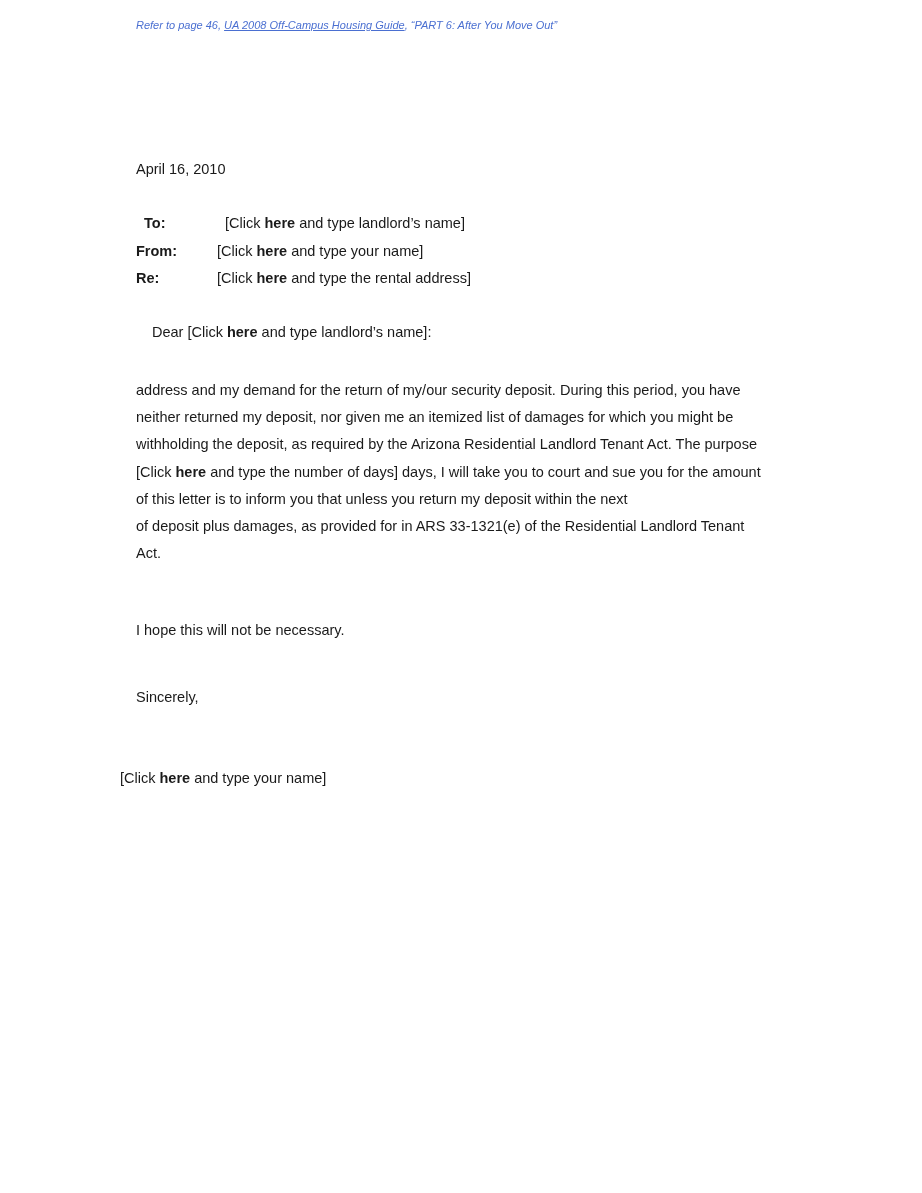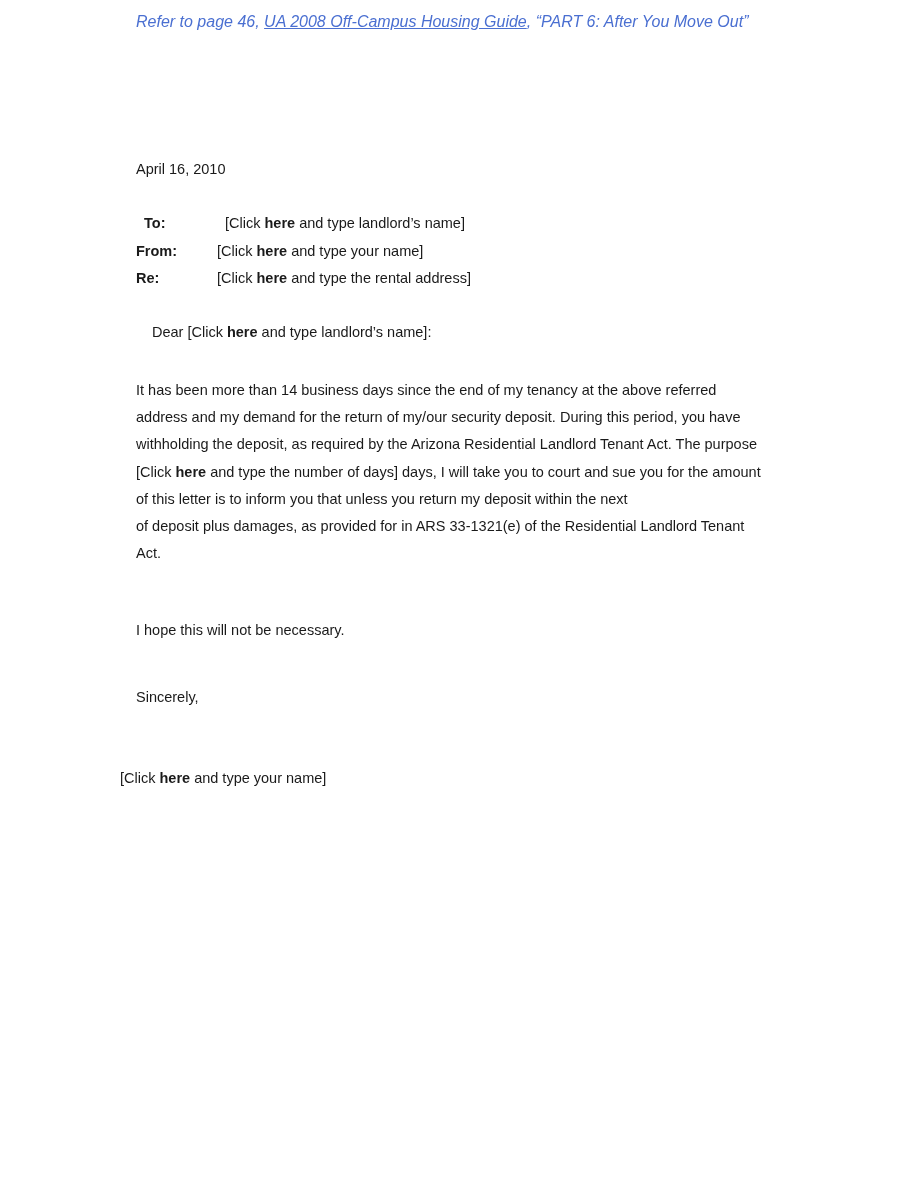--- a/index.html
+++ b/index.html
@@ -19,23 +19,23 @@
     .page {
       position: absolute;
       left: 0; top: 0;
       width: 922px;
       height: 1193px;
       background: #ffffff;
     }
     .header-ref {
       position: absolute;
       left: 136px;
-      top: 13px;
+      top: 19px;
       font-style: italic;
-      font-size: 16px;
+      font-size: 11px;
       color: #4a6fd1;
       white-space: nowrap;
     }
     .header-ref .guide-link {
       text-decoration: underline;
       cursor: pointer;
     }
     .date {
       position: absolute;
       left: 136px;
@@ -115,22 +115,22 @@
 
   <div class="addr-row" style="top:270px;">
     <span class="lbl">Re:</span><span class="field"><span>[Click </span><b>here</b><span> and type the rental address]</span></span>
   </div>
 
   <div class="salutation">
     <span class="field"><span>Dear [Click </span><b>here</b><span> and type landlord’s name]:</span></span>
   </div>
 
   <div class="body-para">
-    <span class="ln">It has been more than 14 business days since the end of my tenancy at the above referred</span>
     <span class="ln">address and my demand for the return of my/our security deposit. During this period, you have</span>
+    <span class="ln">neither returned my deposit, nor given me an itemized list of damages for which you might be</span>
     <span class="ln">withholding the deposit, as required by the Arizona Residential Landlord Tenant Act. The purpose</span>
     <span class="ln"><span class="field"><span>[Click </span><b>here</b><span> and type the number of days]</span></span><span> days, I will take you to court and sue you for the amount</span></span>
     <span class="ln">of this letter is to inform you that unless you return my deposit within the next</span>
     <span class="ln">of deposit plus damages, as provided for in ARS 33-1321(e) of the Residential Landlord Tenant</span>
     <span class="ln">Act.</span>
   </div>
 
   <div class="closing-hope">I hope this will not be necessary.</div>
 
   <div class="closing-sincerely">Sincerely,</div>

